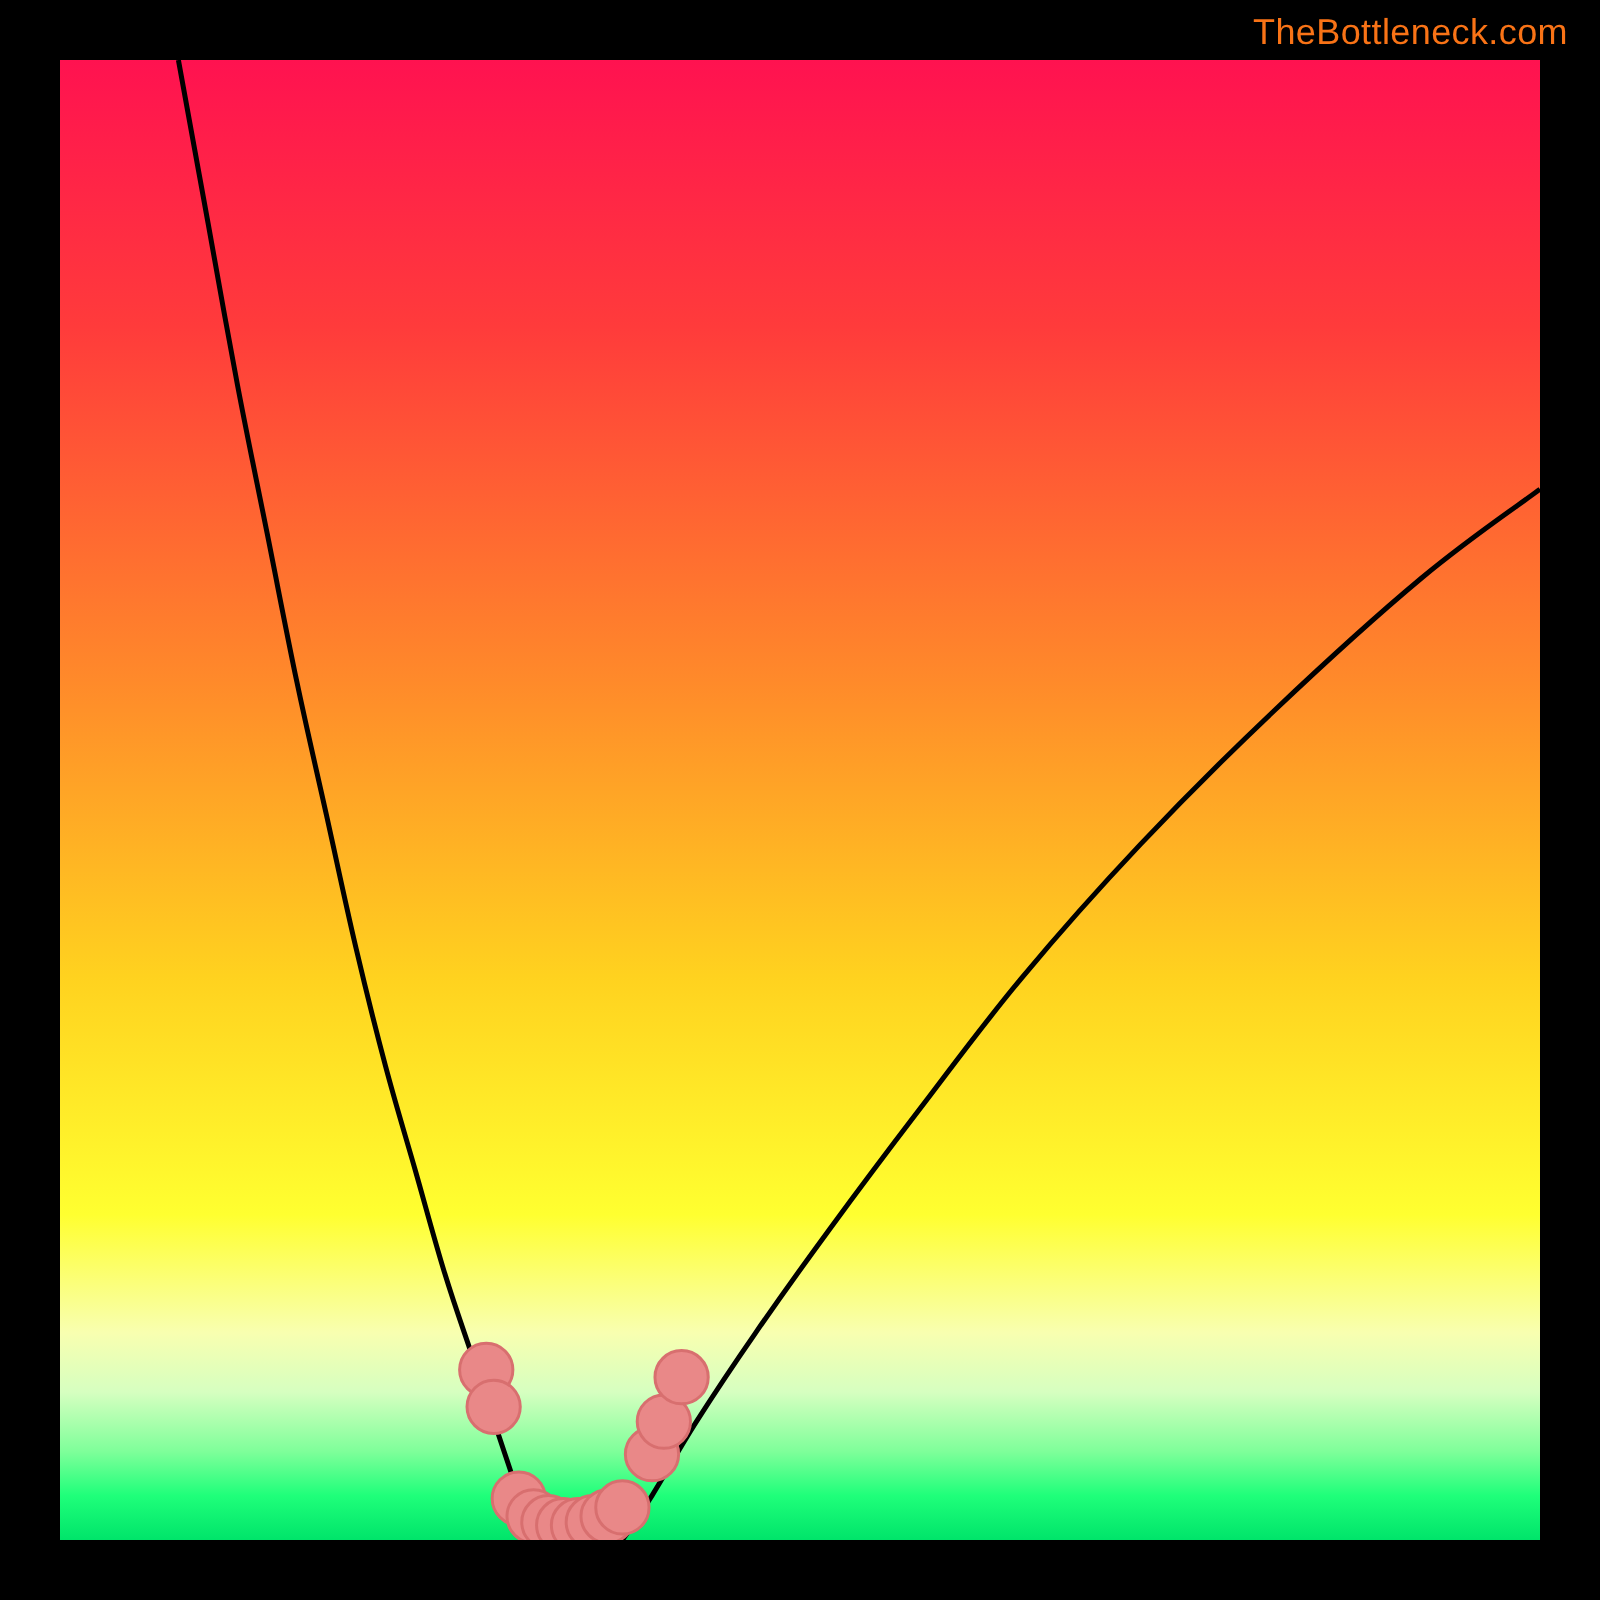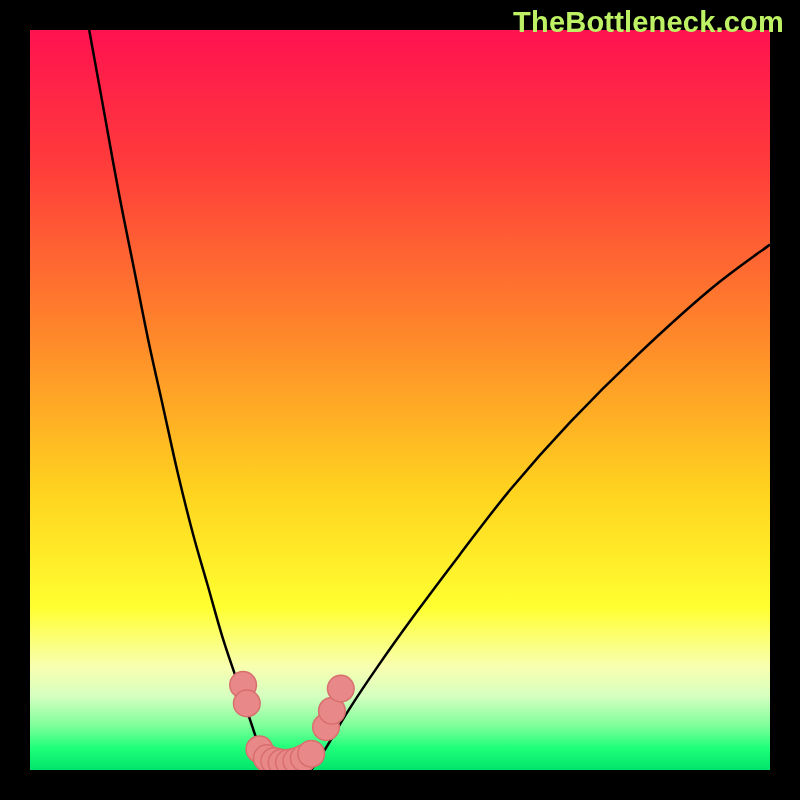--- a/index.html
+++ b/index.html
@@ -8,23 +8,23 @@
     height: 800px;
     background: #000;
     position: relative;
     font-family: Arial, Helvetica, sans-serif;
     overflow: hidden;
   }
   .watermark {
     position: absolute;
     top: 6px;
     right: 16px;
-    color: #bef264;
-    font-size: 29px;
-    font-weight: 700;
+    color: #f97316;
+    font-size: 18px;
+    font-weight: 400;
     letter-spacing: 0.2px;
     z-index: 10;
   }
   .plot-frame {
     position: absolute;
     left: 30px;
     top: 30px;
     width: 740px;
     height: 740px;
     overflow: hidden;

